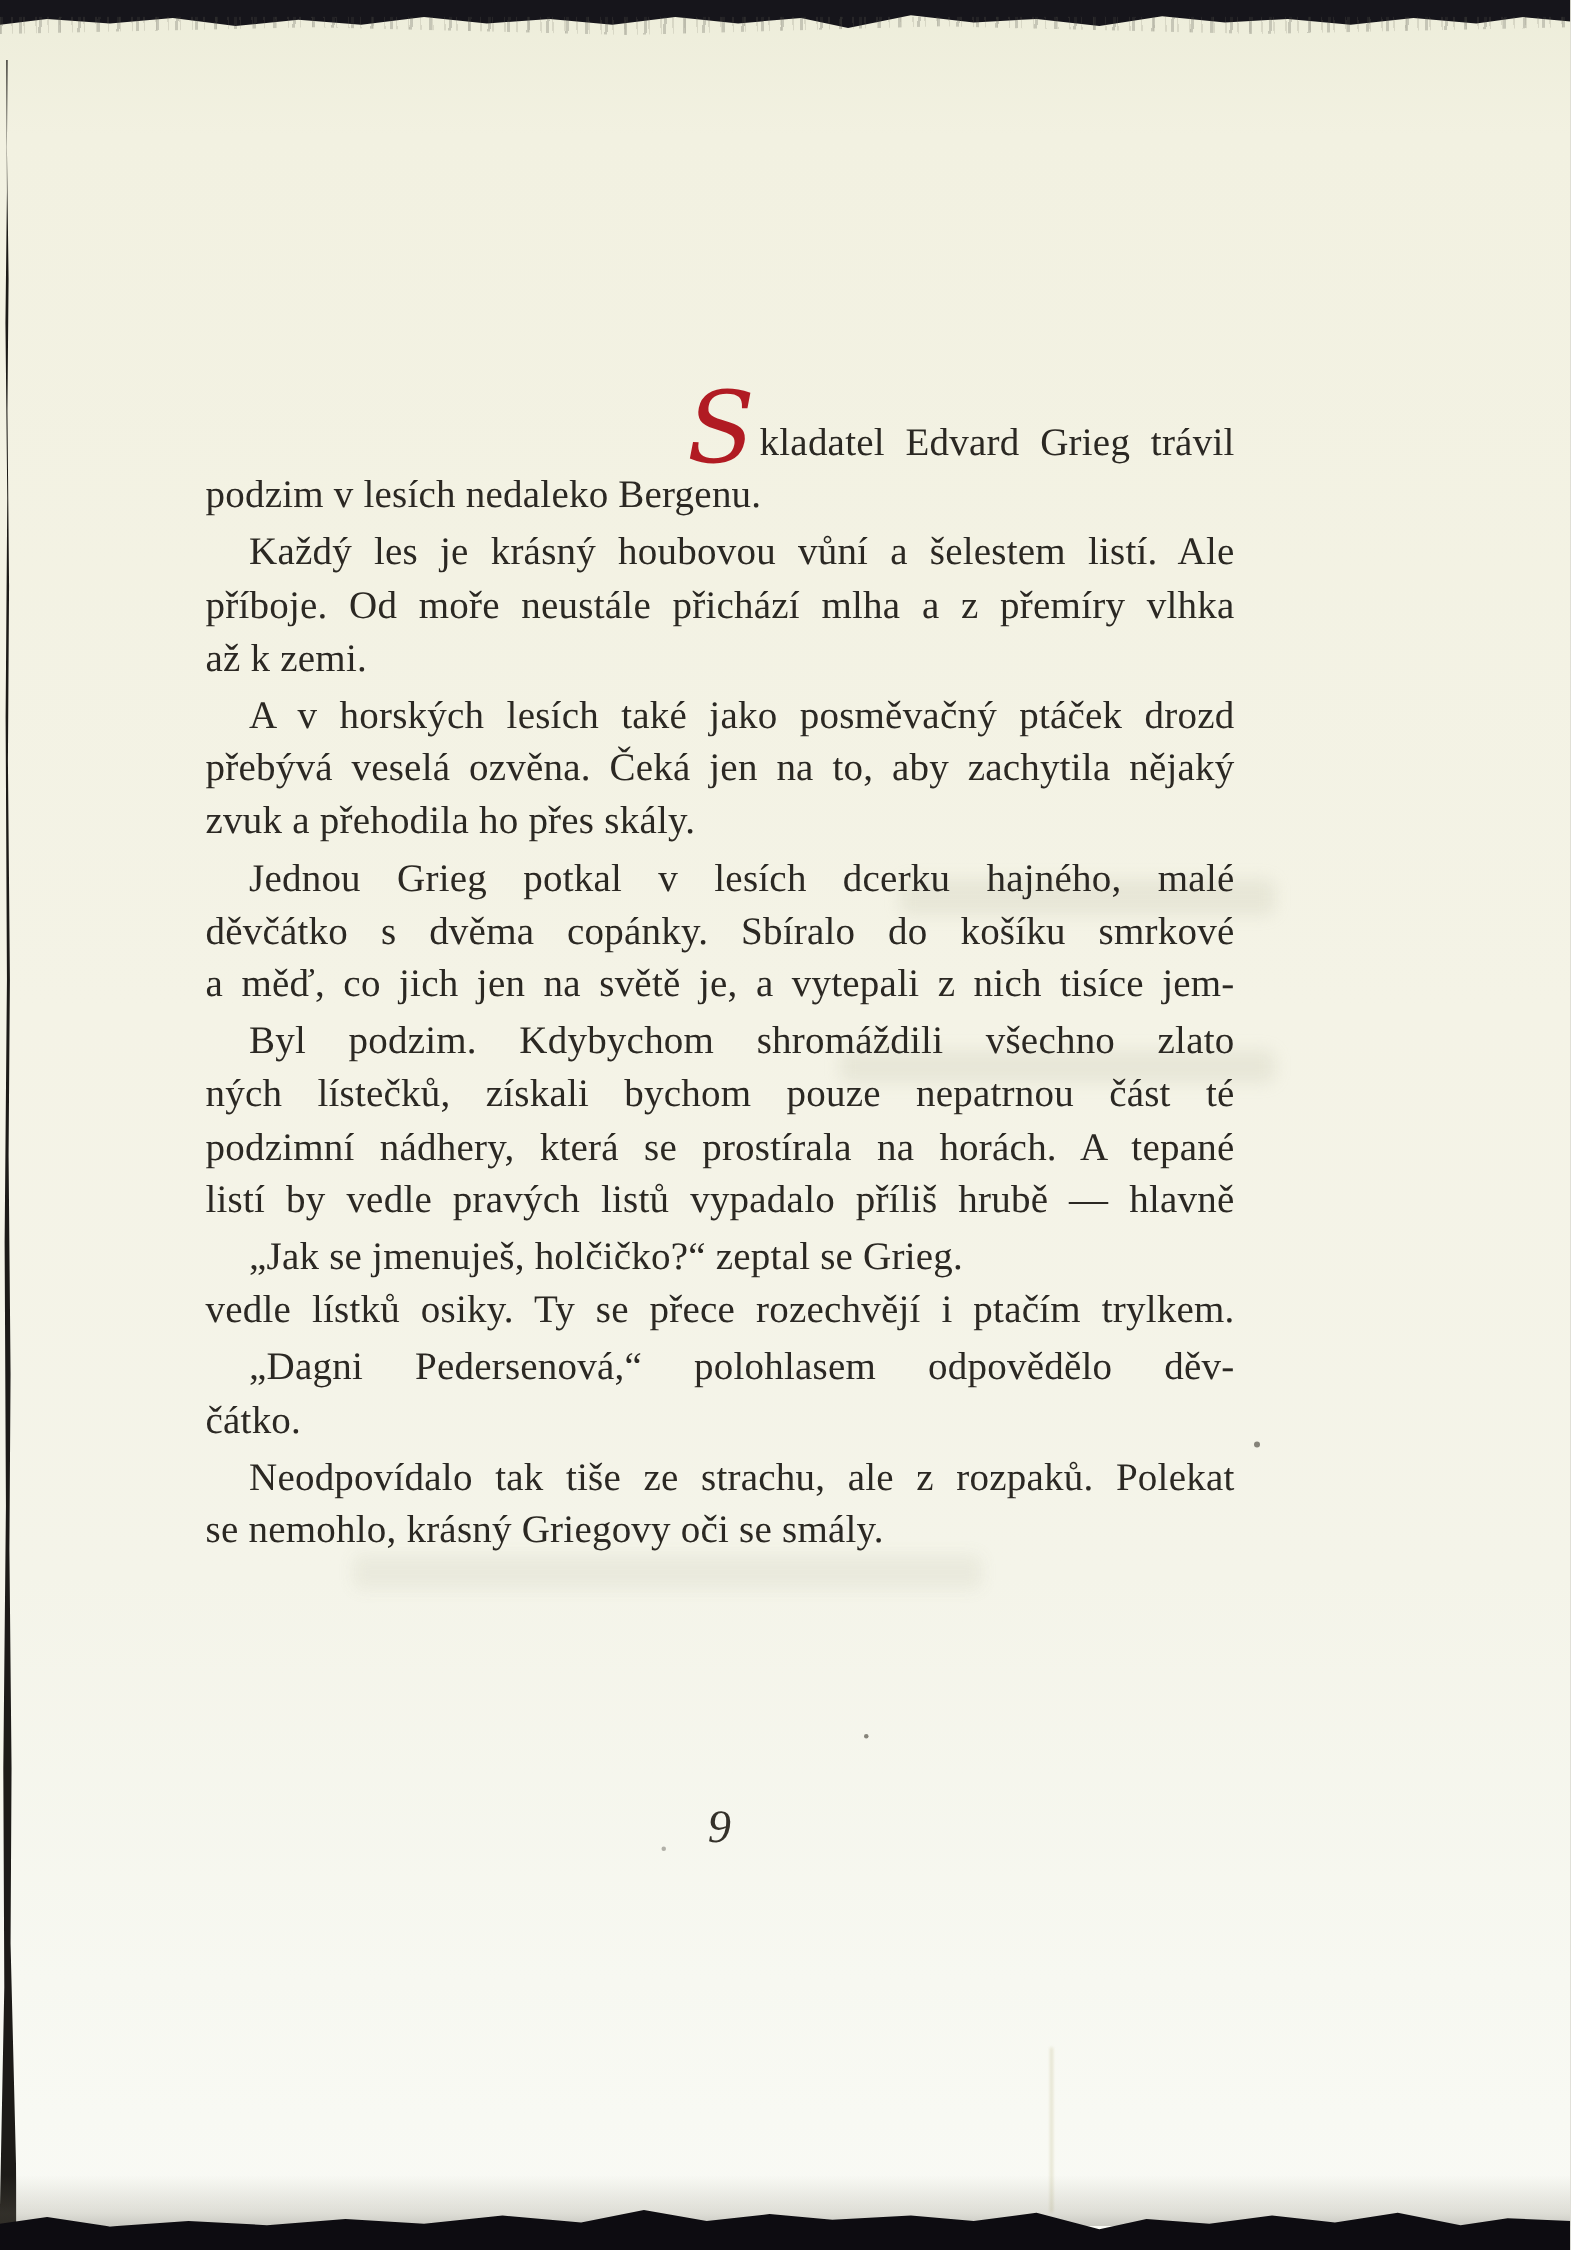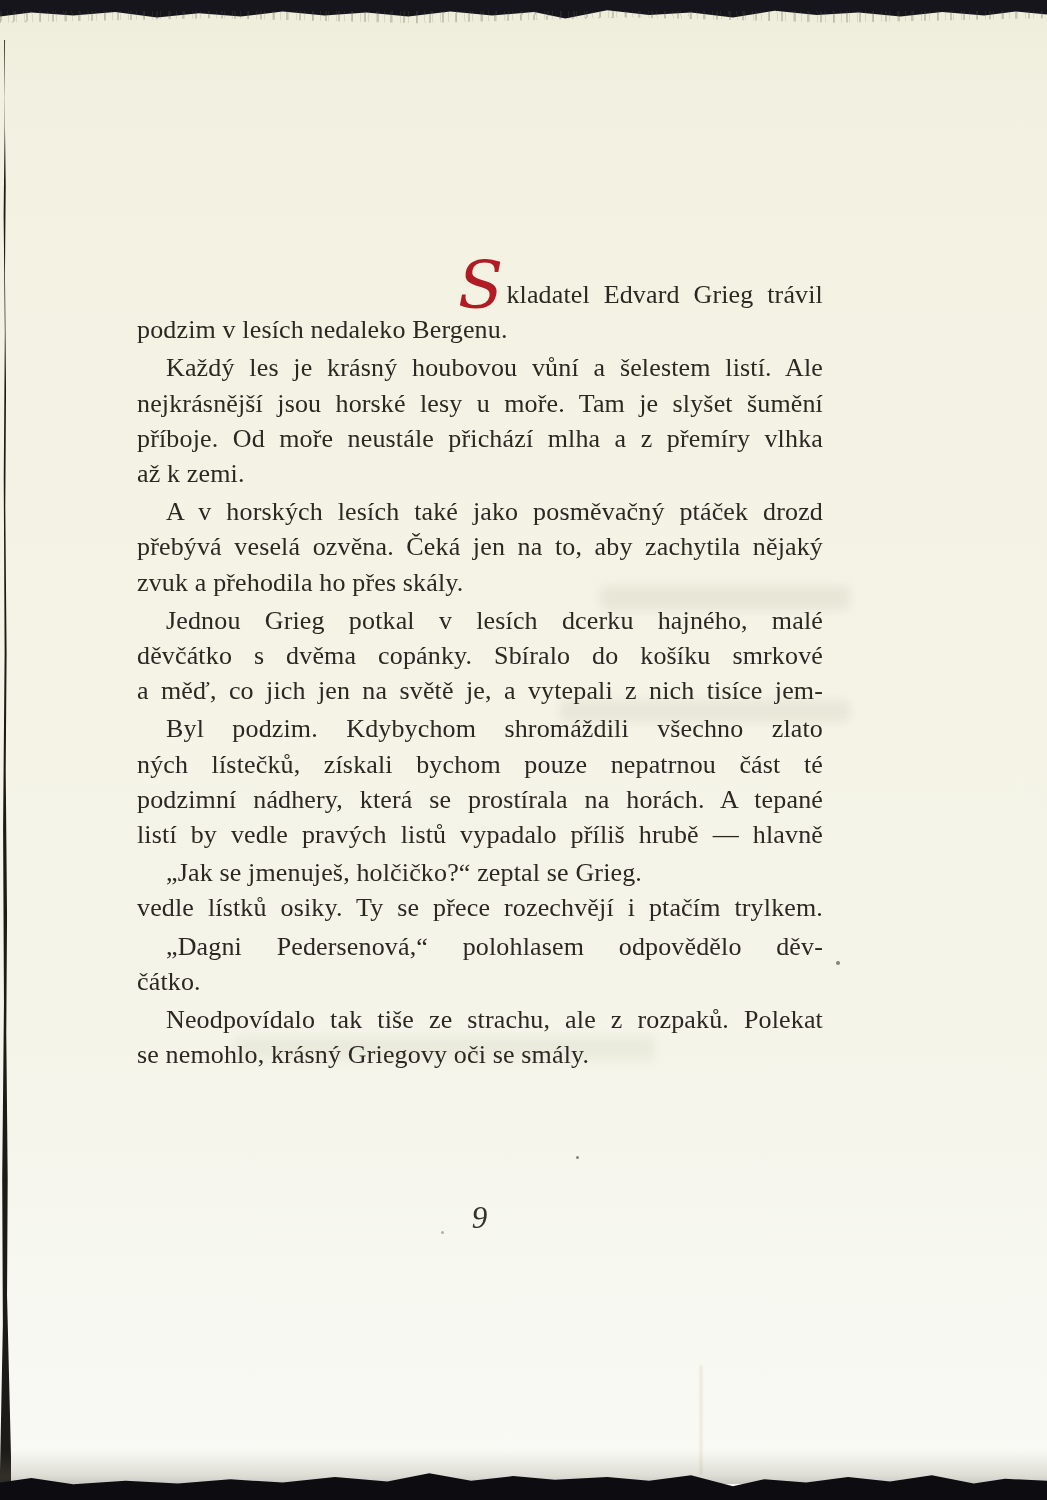--- a/index.html
+++ b/index.html
@@ -75,21 +75,20 @@
   <div class="ghost g3"></div>
   <div class="speck s1"></div>
   <div class="speck s2"></div>
   <div class="speck s3"></div>
   <div class="crease"></div>
 
   <div class="text-block">
       <div class="line drop"><span class="dropcap" style="color: rgb(177, 27, 35);">S</span>kladatel Edvard Grieg trávil</div>
       <div class="line noj">podzim v lesích nedaleko Bergenu.</div>
       <div class="line indent">Každý les je krásný houbovou vůní a šelestem listí. Ale</div>
-      <div class="line">nejkrásnější jsou horské lesy u moře. Tam je slyšet šumění</div>
       <div class="line">příboje. Od moře neustále přichází mlha a z přemíry vlhka</div>
       <div class="line noj">až k zemi.</div>
       <div class="line indent">A v horských lesích také jako posměvačný ptáček drozd</div>
       <div class="line">přebývá veselá ozvěna. Čeká jen na to, aby zachytila nějaký</div>
       <div class="line noj">zvuk a přehodila ho přes skály.</div>
       <div class="line indent">Jednou Grieg potkal v lesích dcerku hajného, malé</div>
       <div class="line">děvčátko s dvěma copánky. Sbíralo do košíku smrkové</div>
       <div class="line">a měď, co jich jen na světě je, a vytepali z nich tisíce jem-</div>
       <div class="line indent">Byl podzim. Kdybychom shromáždili všechno zlato</div>
       <div class="line">ných lístečků, získali bychom pouze nepatrnou část té</div>

